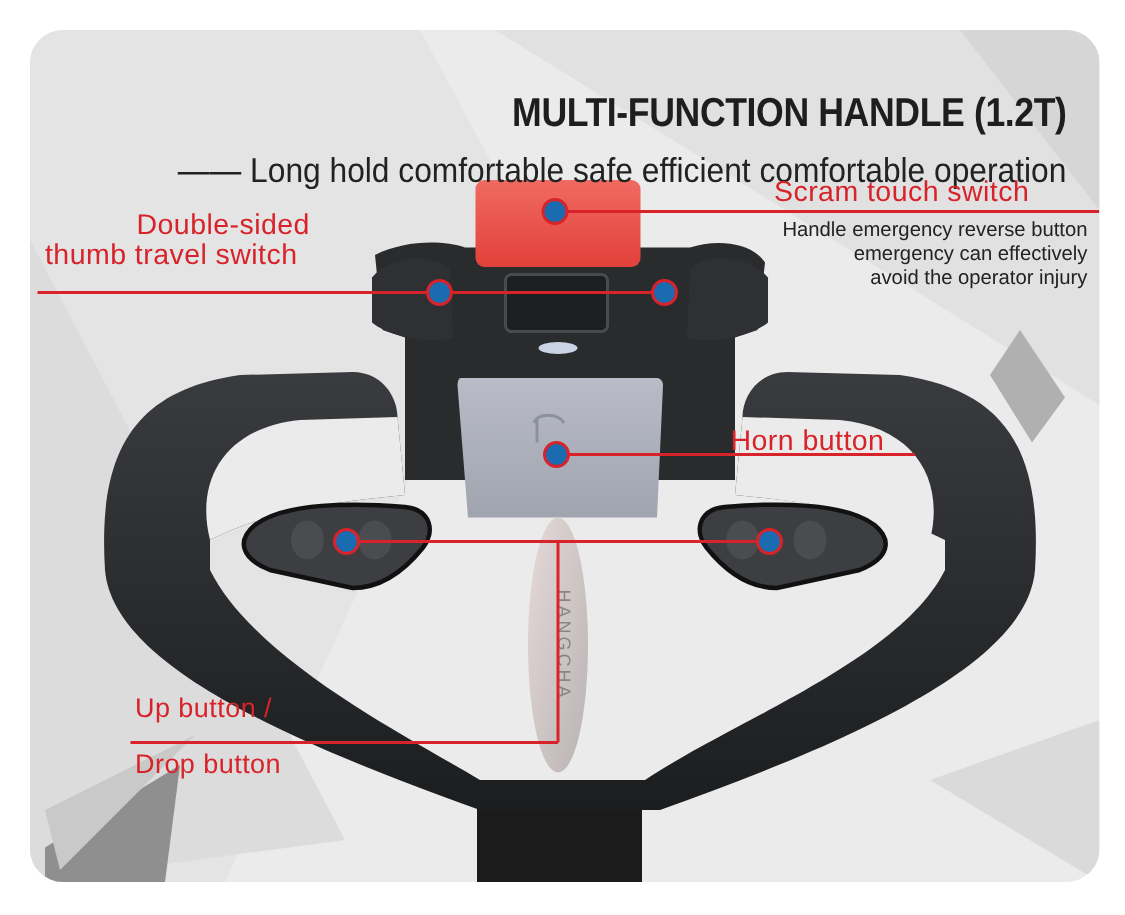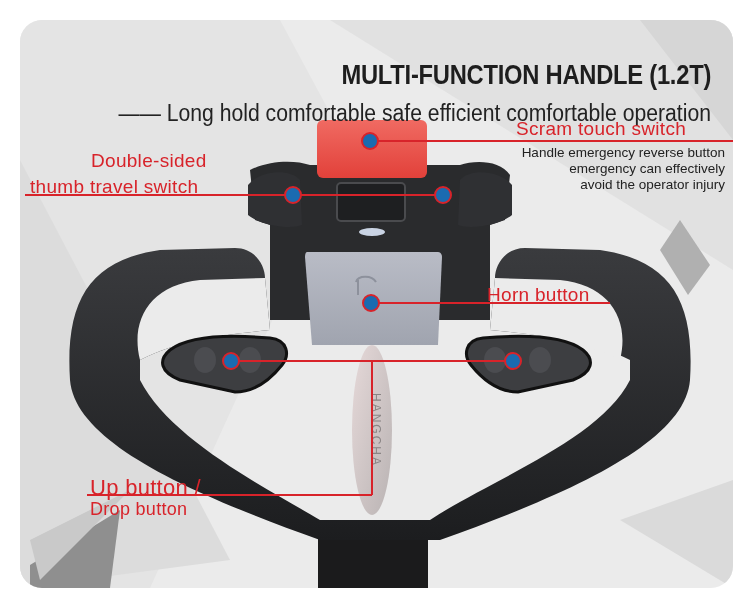--- a/index.html
+++ b/index.html
@@ -93,26 +93,26 @@
   <div class="title">MULTI-FUNCTION HANDLE (1.2T)</div>
   <div class="subtitle">—— Long hold comfortable safe efficient comfortable operation</div>
 
   <div class="red-label" style="left:496px;top:98px;text-align:right;">Scram touch switch</div>
   <div class="desc" style="left:455px;top:125px;width:250px;">
     <div>Handle emergency reverse button</div>
     <div>emergency can effectively</div>
     <div>avoid the operator injury</div>
   </div>
 
-  <div class="red-label" style="left:71px;top:130px;">Double-sided</div>
-  <div class="red-label" style="left:10px;top:156px;">thumb travel switch</div>
+  <div class="red-label" style="left:71px;top:120px;">Double-sided</div>
+  <div class="red-label" style="left:10px;top:140px;">thumb travel switch</div>
 
   <div class="red-label" style="left:467px;top:264px;text-align:right;">Horn button</div>
 
-  <div class="red-label" style="left:70px;top:455px;font-size:22px;">Up button /</div>
+  <div class="red-label" style="left:70px;top:442px;font-size:18px;">Up button /</div>
   <div class="red-label" style="left:70px;top:479px;font-size:18px;">Drop button</div>
 
   <div class="dot" style="left:341px;top:112px;"></div>
   <div class="dot" style="left:264px;top:166px;"></div>
   <div class="dot" style="left:414px;top:166px;"></div>
   <div class="dot" style="left:342px;top:274px;"></div>
   <div class="dot" style="left:202px;top:332px;"></div>
   <div class="dot" style="left:484px;top:332px;"></div>
 </div>
 

